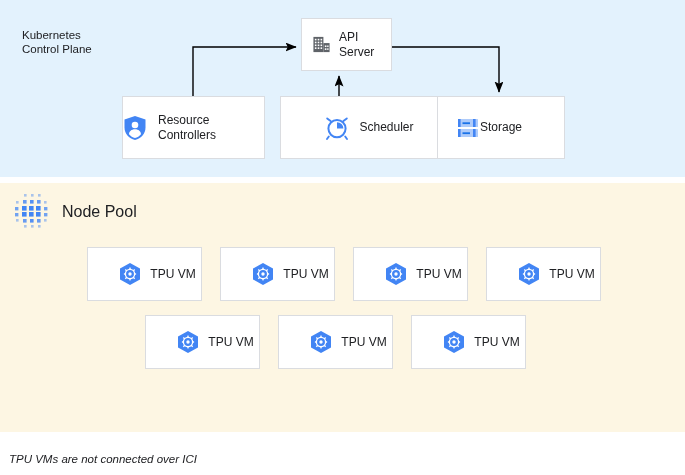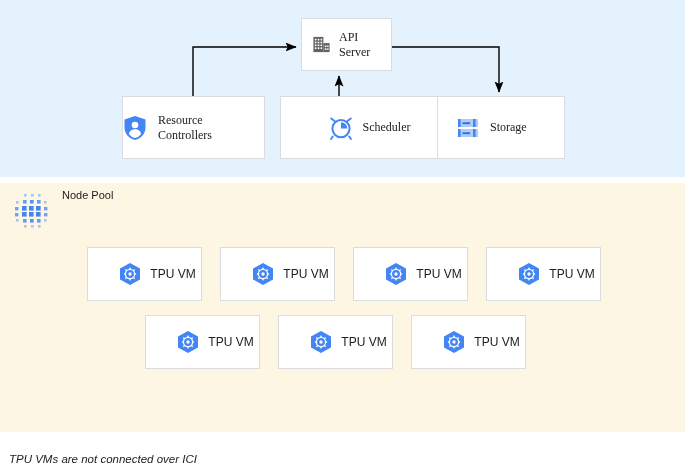--- a/index.html
+++ b/index.html
@@ -41,22 +41,22 @@
     line-height: 14px;
     color: #202124;
     white-space: pre-line;
   }
   #control-plane-title {
     left: 22px;
     top: 28px;
   }
   #node-pool-title {
     left: 62px;
-    top: 188px;
-    font-size: 11px;
+    top: 204px;
+    font-size: 16px;
     line-height: 15px;
   }
 
   
   #node-pool-icon {
     position: absolute;
     left: 11px;
     top: 191px;
     width: 44px;
     height: 40px;
@@ -71,21 +71,20 @@
     align-items: center;
     justify-content: center;
     gap: 10px;
   }
   .box-label {
     font-size: 12px;
     line-height: 15px;
     color: #202124;
     white-space: pre-line;
     text-align: left;
-    font-family: Liberation Serif, serif;
   }
   .box-icon {
     flex: 0 0 auto;
     display: flex;
     align-items: center;
     justify-content: center;
   }
 
   
   #box-api-server {
@@ -102,21 +101,21 @@
   #box-scheduler {
     left: 280px; top: 96px; width: 160px; height: 63px;
     justify-content: center;
     padding-left: 18px;
     gap: 9px;
   }
   #box-storage {
     left: 437px; top: 96px; width: 128px; height: 63px;
     justify-content: flex-start;
     padding-left: 18px;
-    gap: 10px;
+    gap: 0;
   }
 
   
   .tpu-box {
     position: absolute;
     background: #ffffff;
     border: 1px solid #dadce0;
     width: 115px;
     height: 54px;
     display: flex;
@@ -149,20 +148,22 @@
     font-style: italic;
   }
 </style>
 </head>
 <body>
 
 <div id="stage">
 
   <div class="panel" id="control-plane-panel"></div>
 
+  <div class="panel-heading" id="control-plane-title">Kubernetes
+Control Plane</div>
 
   <div class="panel" id="node-pool-panel"></div>
 
   <div id="node-pool-icon">
     <svg width="44" height="40" viewBox="0 0 44 40" xmlns="http://www.w3.org/2000/svg">
       <g fill="#4285f4">
 
         <rect x="13" y="3" width="2.6" height="2.6" opacity=".45"></rect>
         <rect x="20" y="3" width="2.6" height="2.6" opacity=".45"></rect>
         <rect x="27" y="3" width="2.6" height="2.6" opacity=".45"></rect>

